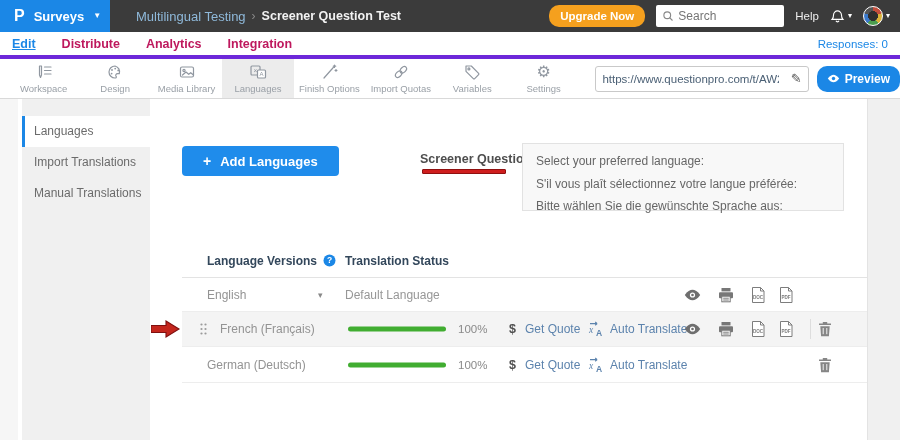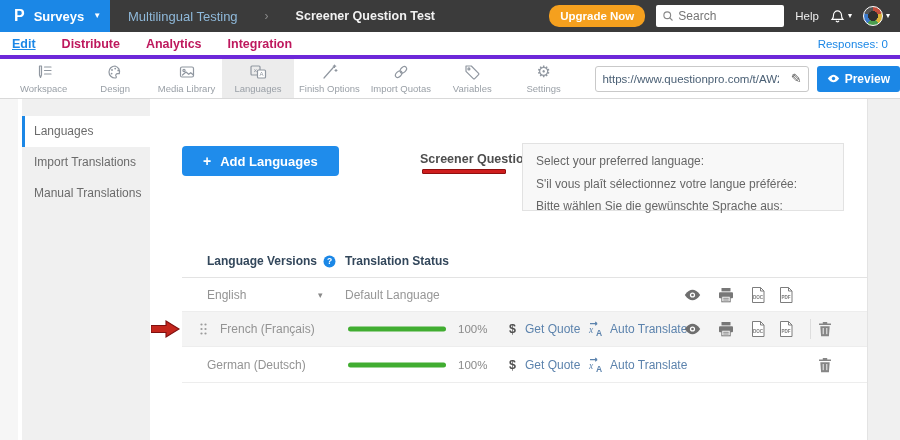--- a/index.html
+++ b/index.html
@@ -6,21 +6,21 @@
   html,body { width:900px; height:440px; overflow:hidden; background:#fff;
     font-family:"Liberation Sans", sans-serif; -webkit-font-smoothing:antialiased; }
 
   
   .topbar { height:32px; background:#3b3b3b; display:flex; align-items:center; }
   .logo-area { height:32px; width:110px; background:#1B87E6; display:flex; align-items:center;
     padding:0 10px 0 14px; gap:9px; cursor:pointer; }
   .logo-p { color:#fff; font-size:16px; font-weight:bold; line-height:1; }
   .product { color:#fff; font-size:13px; font-weight:600; }
   .caret { color:#fff; font-size:8px; line-height:1; }
-  .crumbs { display:flex; align-items:center; gap:27px; margin-left:18px; }
+  .crumbs { display:flex; align-items:center; gap:6px; margin-left:26px; }
   .crumb-survey { color:#8fb9da; font-size:13px; cursor:pointer; }
   .crumb-sep { color:#8a8a8a; font-size:12px; }
   .crumb-page { color:#f2f2f2; font-size:12.5px; font-weight:600; }
   .top-right { margin-left:auto; display:flex; align-items:center; gap:11px; padding-right:10px; }
   .upgrade-btn { background:#F5A01E; color:#fff; font-size:11.5px; font-weight:bold;
     padding:5px 11px; border-radius:10px; border:none; cursor:pointer; }
   .searchbox { background:#fff; border-radius:2px; height:22px; width:128px; display:flex;
     align-items:center; padding:0 6px; gap:4px; }
   .searchbox input { border:none; outline:none; width:96px; font-size:12px; color:#444;
     font-family:"Liberation Sans", sans-serif; }
@@ -45,21 +45,21 @@
     justify-content:center; gap:2px; cursor:pointer; }
   .tb-item.active { background:#ececec; }
   .tb-label { font-size:9.5px; color:#9aa0a7; white-space:nowrap; }
   .ticon { stroke:#9097a0; fill:none; stroke-width:1.2; stroke-linecap:round; stroke-linejoin:round; }
   .gear-glyph { font-size:16px; color:#9097a0; line-height:18px; }
   .urlbox { margin-left:16px; width:218px; height:26px; border:1px solid #c9c9c9; border-radius:3px;
     display:flex; align-items:center; background:#fff; }
   .urlbox input { border:none; outline:none; flex:1; font-size:11.5px; color:#4b6075; padding:0 6px;
     font-family:"Liberation Sans", sans-serif; }
   .url-pencil { font-size:13px; color:#555; padding:0 6px; cursor:pointer; }
-  .preview-btn { margin-left:8px; height:26px; background:#1B87E6; border:none; border-radius:3px;
+  .preview-btn { margin-left:8px; height:26px; background:#1B87E6; border:none; border-radius:10px;
     color:#fff; font-size:12px; font-weight:600; display:flex; align-items:center; gap:5px;
     padding:0 10px; cursor:pointer; font-family:"Liberation Sans", sans-serif; }
 
   
   .content { position:relative; height:341px; display:flex; }
   .strip-left { width:18px; background:#f6f6f6; }
   .gap-white { width:4px; background:#fff; }
   .sidebar { width:128px; background:#f0f0f0; padding-top:17px; }
   .side-item { height:31px; line-height:31px; padding-left:12px; font-size:12px; color:#6b6b6b;
     cursor:pointer; }
@@ -76,21 +76,21 @@
   .red-underline { position:absolute; left:272px; top:70px; width:84px; height:5px;
     background:#cf1d1d; border:1px solid #8f0f0f; border-radius:1px; }
   .screener-box { position:absolute; left:372px; top:44px; width:322px; height:68px;
     background:#f8f8f8; border:1px solid #e2e2e2; padding:6px 13px; }
   .screener-box div { font-size:12px; color:#666; line-height:22.5px; white-space:nowrap; }
 
   
   .ltable { position:absolute; left:32px; top:146px; width:685px; }
   .thead { position:relative; height:33px; border-bottom:1px solid #e3e3e3; }
   .rc { position:absolute; top:50%; transform:translateY(-50%); }
-  .col-lv { left:25px; display:flex; align-items:center; gap:6px; font-size:12px; font-weight:bold;
+  .col-lv { left:25px; display:flex; align-items:flex-start; gap:6px; font-size:12px; font-weight:bold;
     color:#33475b; }
   .col-ts { left:163px; font-size:12px; font-weight:bold; color:#33475b; }
   .trow { position:relative; border-bottom:1px solid #ededed; }
   .row-en { height:34px; }
   .row-fr { height:35px; background:#f4f4f4; }
   .row-de { height:36px; }
   .lang-name { font-size:12px; color:#939393; }
   .sel-caret { font-size:9px; color:#888; cursor:pointer; }
   .status-text { font-size:12px; color:#979797; }
   .pbar { height:5px; width:98px; border-radius:3px; background:#41AD31; }

